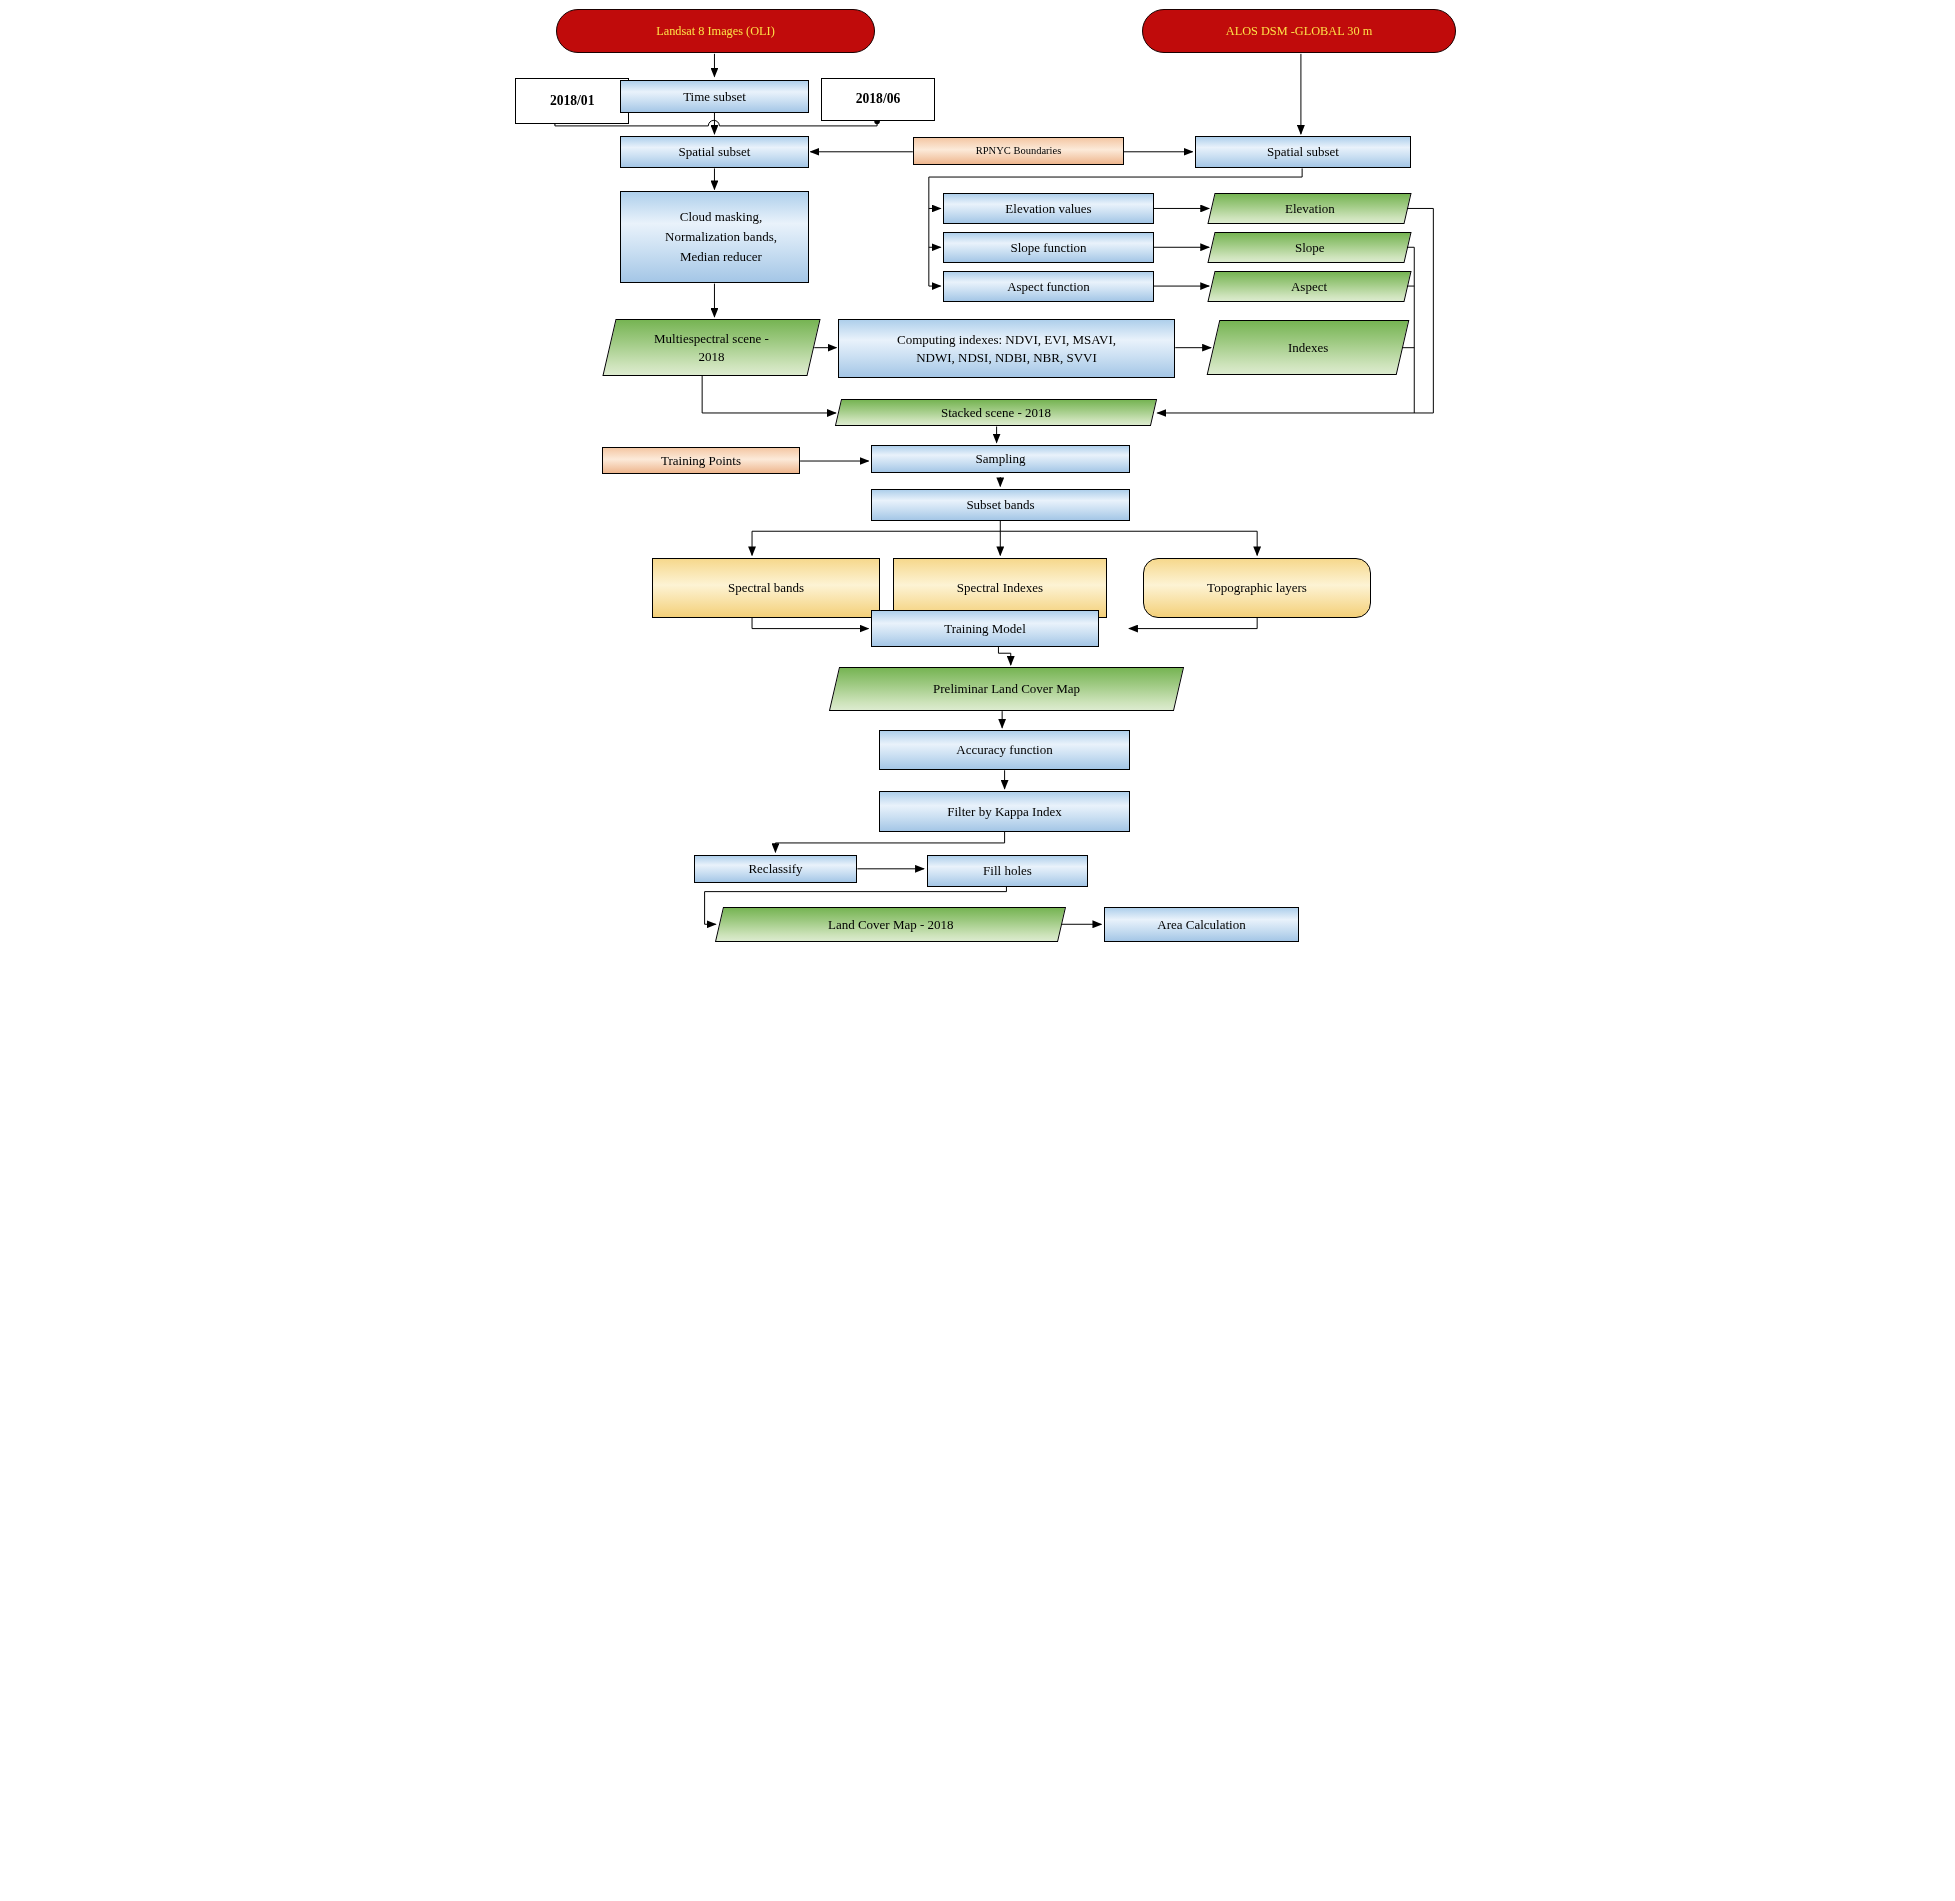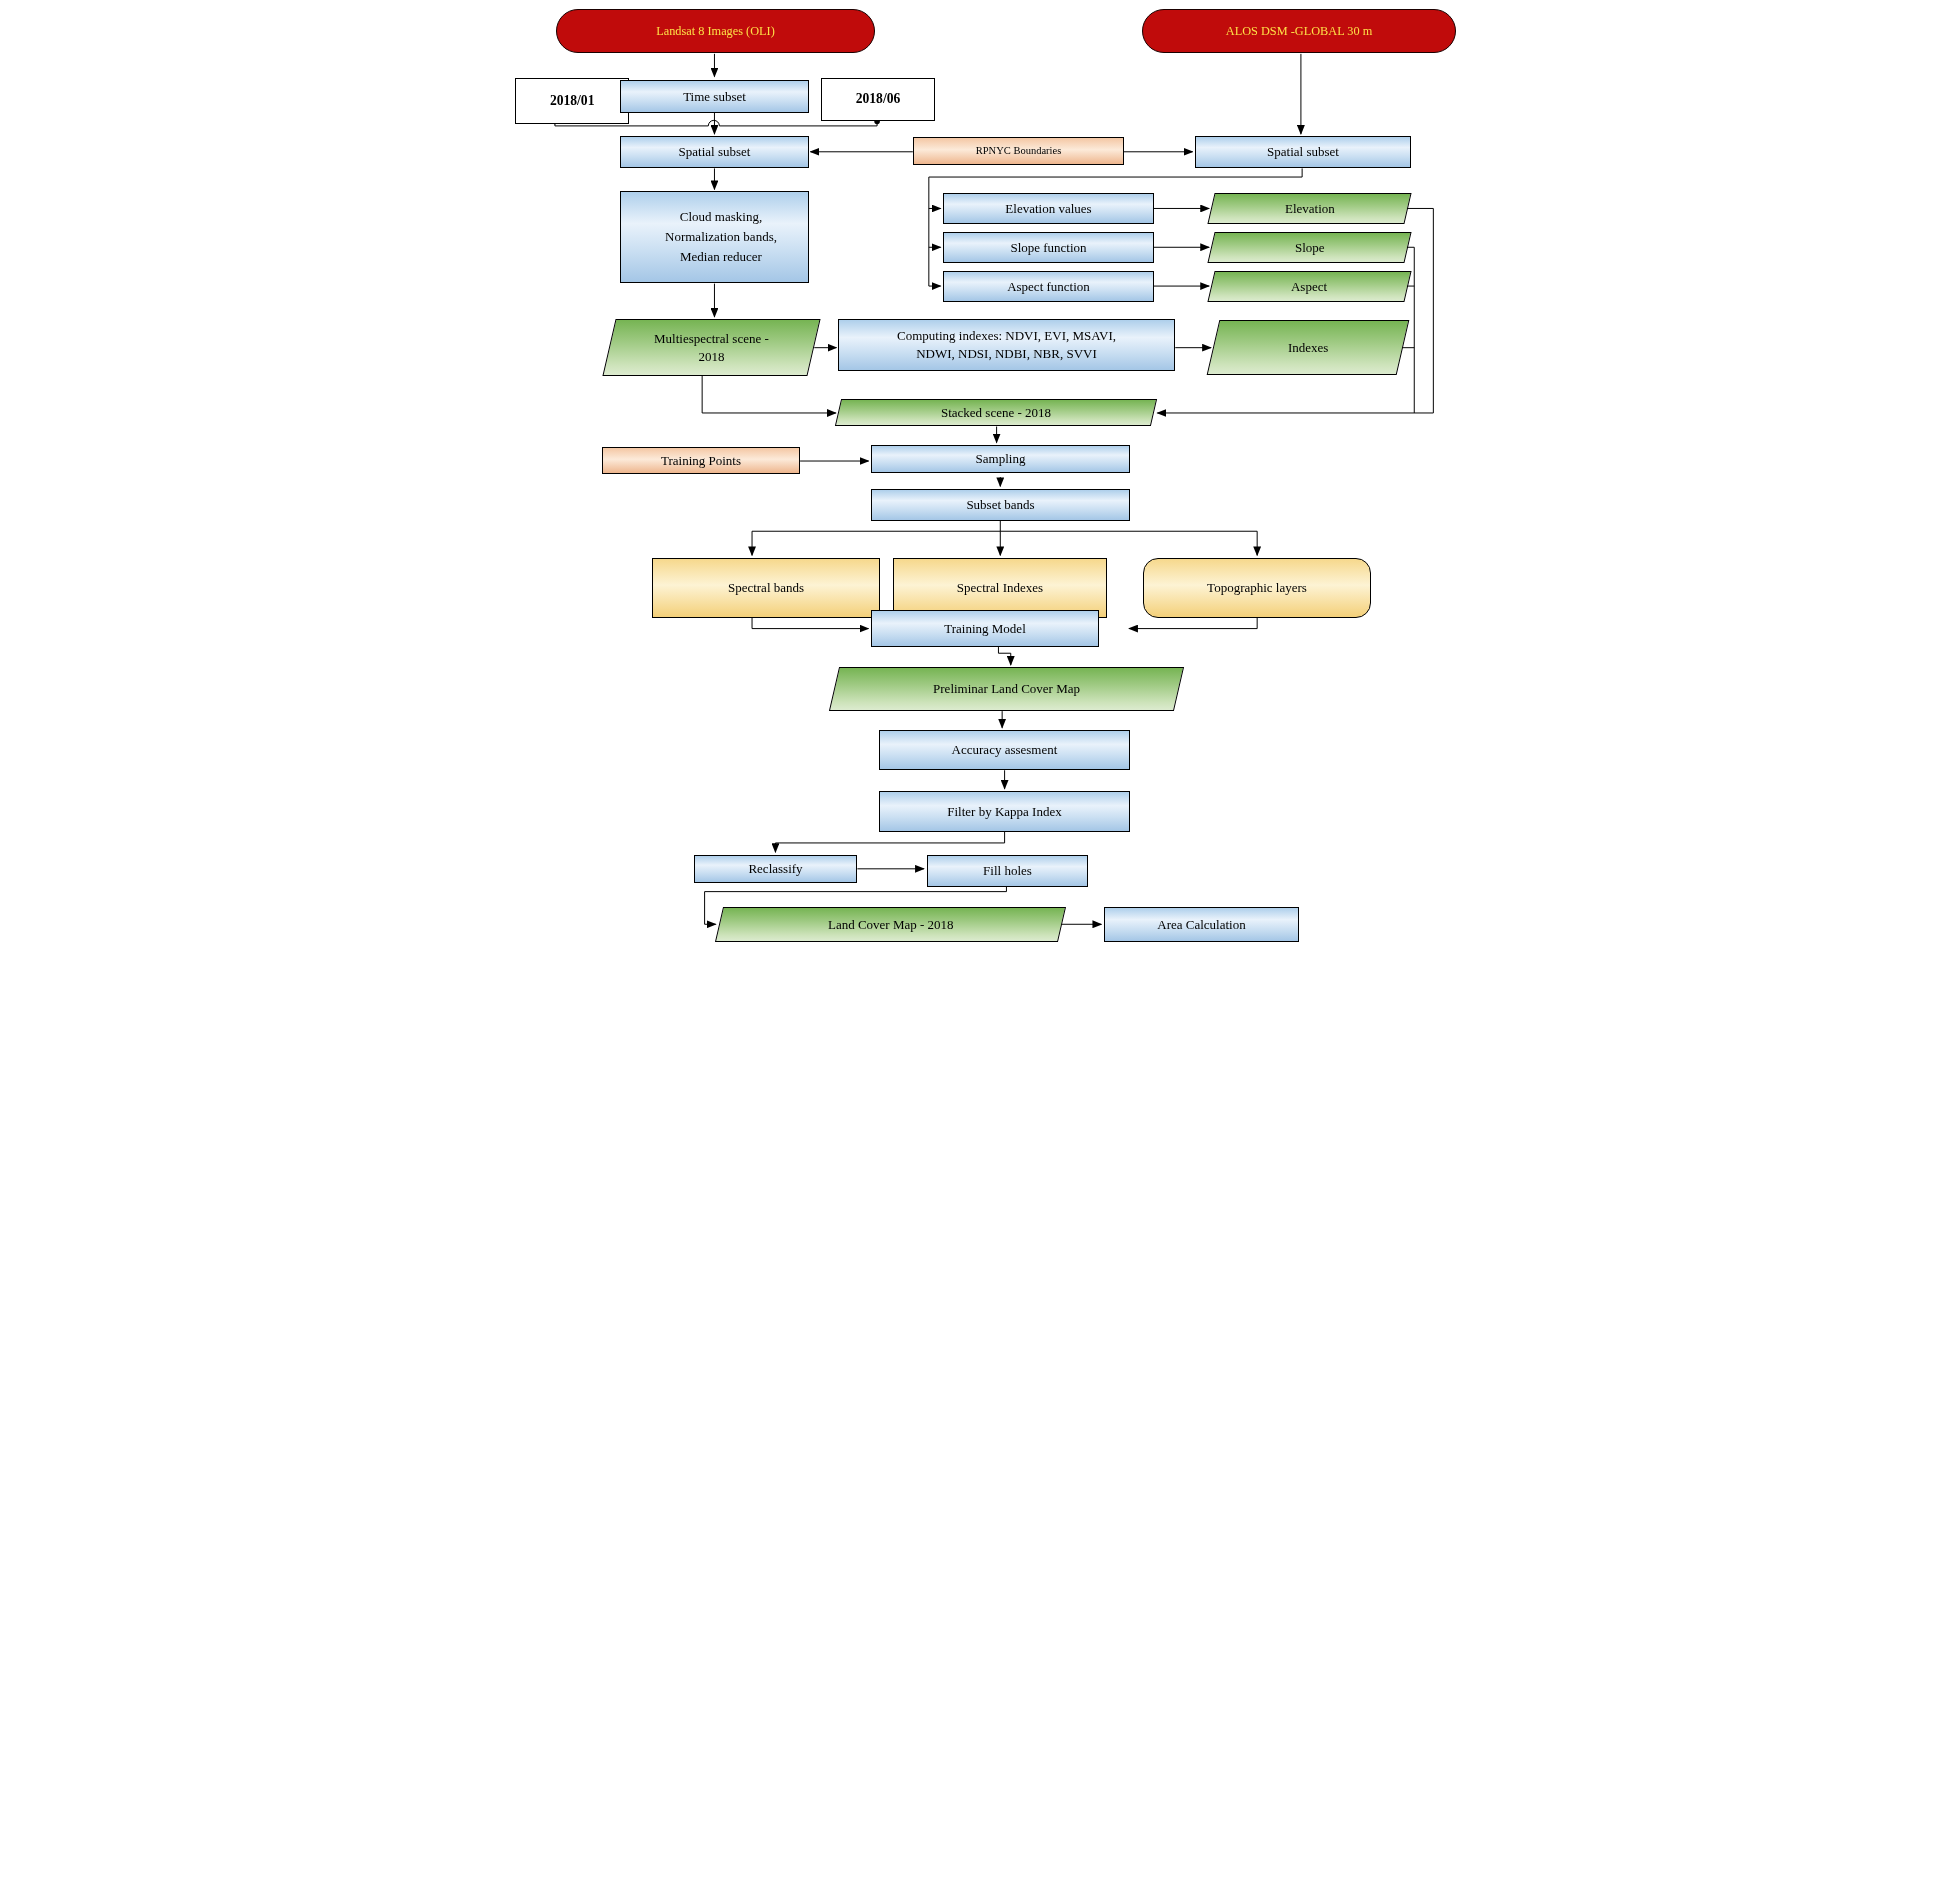--- a/index.html
+++ b/index.html
@@ -132,38 +132,38 @@
   <div class="node blue" style="left:454px;top:193px;width:211px;height:31px;"><span>Elevation values</span></div>
   <div class="node blue" style="left:454px;top:232px;width:211px;height:31px;"><span>Slope function</span></div>
   <div class="node blue" style="left:454px;top:271px;width:211px;height:31px;"><span>Aspect function</span></div>
 
   <div class="node para" style="left:722px;top:193px;width:197px;height:31px;"><span>Elevation</span></div>
   <div class="node para" style="left:722px;top:232px;width:197px;height:31px;"><span>Slope</span></div>
   <div class="node para" style="left:722px;top:271px;width:197px;height:31px;"><span>Aspect</span></div>
 
   <div class="node para" style="left:120px;top:319px;width:205px;height:57px;"><span>Multiespectral scene -
 2018</span></div>
-  <div class="node blue" style="left:349px;top:319px;width:337px;height:52px;"><span>Computing indexes: NDVI, EVI, MSAVI,
+  <div class="node blue" style="left:349px;top:319px;width:337px;height:59px;"><span>Computing indexes: NDVI, EVI, MSAVI,
 NDWI, NDSI, NDBI, NBR, SVVI</span></div>
   <div class="node para" style="left:724px;top:320px;width:190px;height:55px;"><span>Indexes</span></div>
 
   <div class="node para" style="left:349px;top:399px;width:316px;height:27px;"><span>Stacked scene - 2018</span></div>
 
   <div class="node orange" style="left:113px;top:447px;width:198px;height:27px;"><span>Training Points</span></div>
   <div class="node blue" style="left:382px;top:445px;width:259px;height:28px;"><span>Sampling</span></div>
   <div class="node blue" style="left:382px;top:489px;width:259px;height:32px;"><span>Subset bands</span></div>
 
   <div class="node yellow" style="left:149px;top:558px;width:228px;height:60px;margin-left:14px;"><span>Spectral bands</span></div>
   <div class="node yellow" style="left:404px;top:558px;width:214px;height:60px;"><span>Spectral Indexes</span></div>
   <div class="node yellow" style="left:654px;top:558px;width:228px;height:60px;border-radius:15px;"><span>Topographic layers</span></div>
 
   <div class="node blue" style="left:382px;top:610px;width:228px;height:37px;border-width:1.2px;"><span>Training Model</span></div>
 
   <div class="node para" style="left:345px;top:667px;width:345px;height:44px;"><span>Preliminar Land Cover Map</span></div>
-  <div class="node blue" style="left:390px;top:730px;width:251px;height:40px;"><span>Accuracy assesment</span></div>
+  <div class="node blue" style="left:390px;top:730px;width:251px;height:40px;"><span>Accuracy function</span></div>
   <div class="node blue" style="left:390px;top:791px;width:251px;height:41px;"><span>Filter by Kappa Index</span></div>
 
   <div class="node blue" style="left:205px;top:855px;width:163px;height:28px;"><span>Reclassify</span></div>
   <div class="node blue" style="left:438px;top:855px;width:161px;height:32px;"><span>Fill holes</span></div>
 
   <div class="node para" style="left:230px;top:907px;width:343px;height:35px;"><span>Land Cover Map - 2018</span></div>
   <div class="node blue" style="left:615px;top:907px;width:195px;height:35px;"><span>Area Calculation</span></div>
 
 </div>
 

